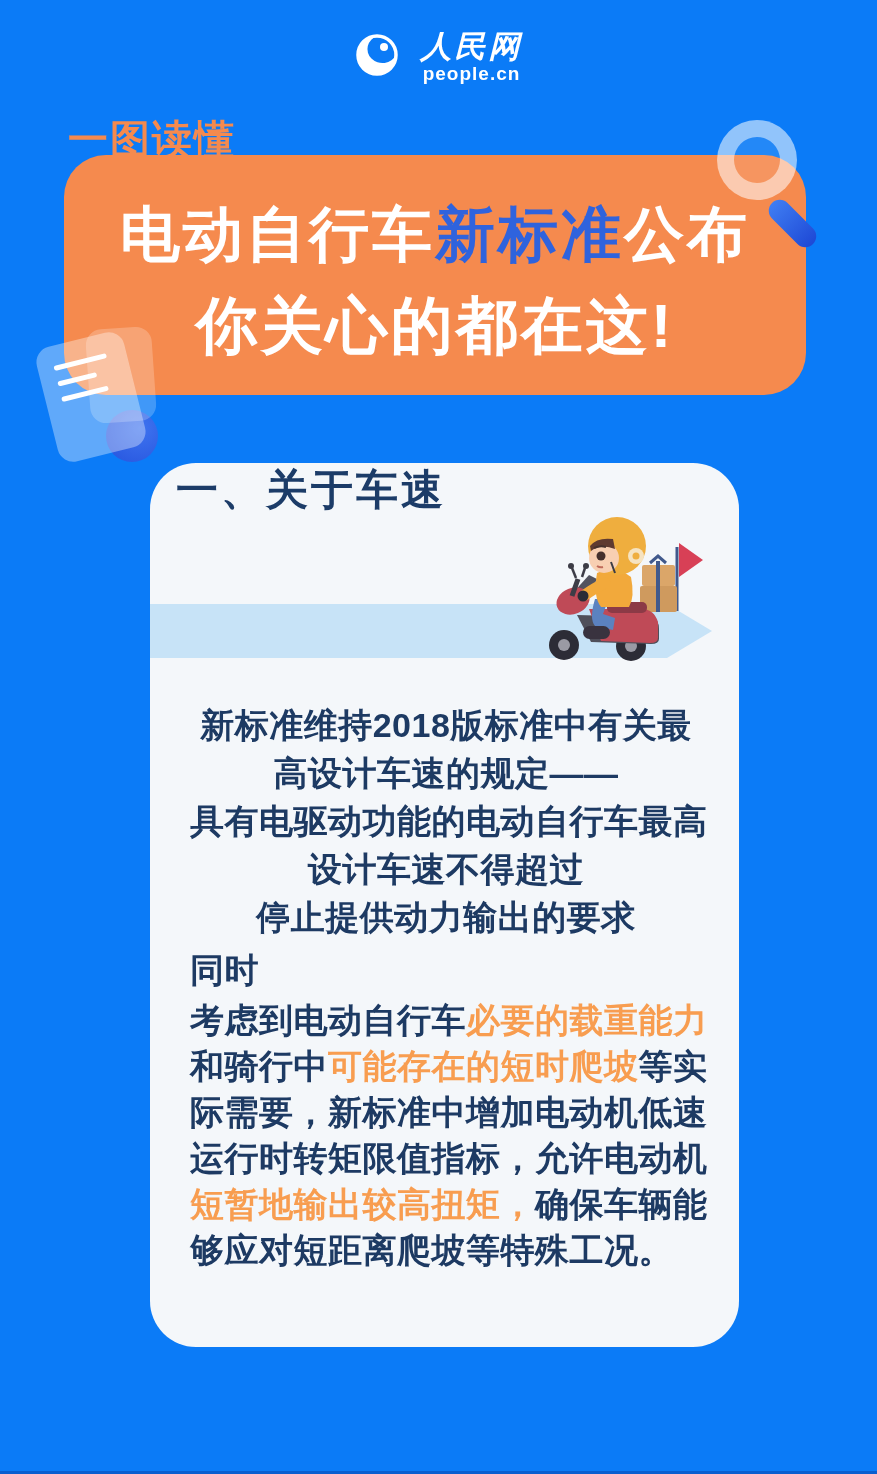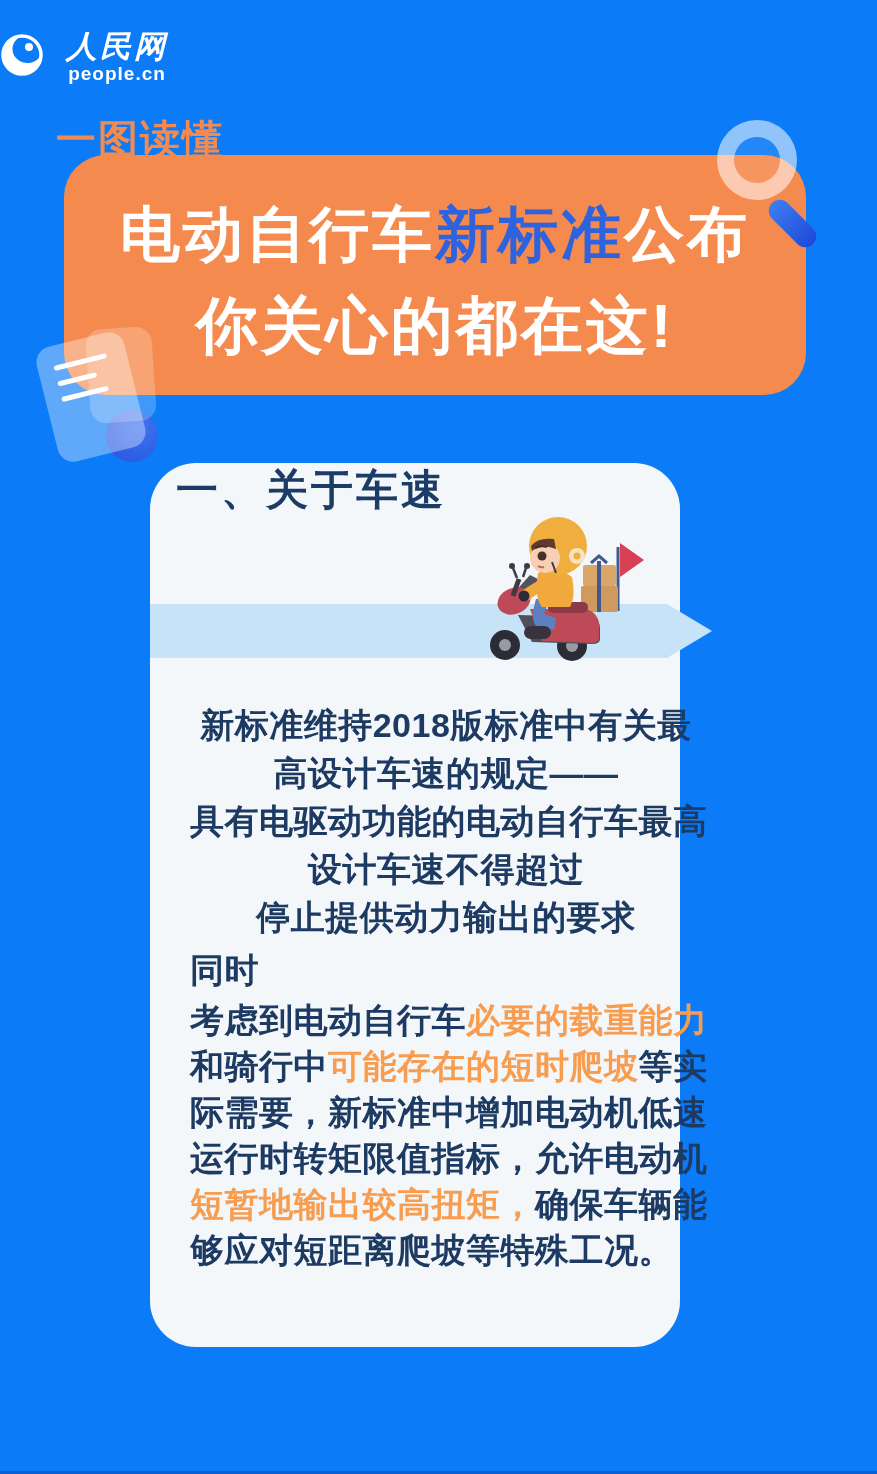--- a/index.html
+++ b/index.html
@@ -1,30 +1,30 @@
 <!DOCTYPE html>
 <html style="--background: #0b7bf7; --banner: #f58a4e; --accent_blue: #2f63dd; --navy: #1d3a63; --highlight_orange: #f89d50; --band: #c7e3f7; --card: #f4f7fa;"><head>
 <meta charset="utf-8">
 <style>
   html,body{margin:0;padding:0;}
   body{width:877px;height:1474px;background:var(--background,#0b7bf7);position:relative;
        font-family:"Liberation Sans","DejaVu Sans",sans-serif;overflow:hidden;}
   .page{position:absolute;inset:0;}
 
   
-  .logo{position:absolute;top:30px;left:0;right:0;display:flex;justify-content:flex-start;
+  .logo{position:absolute;top:30px;left:0;right:0;display:flex;justify-content:center;
         align-items:flex-start;gap:22px;color:#fff;}
   .logo svg{display:block;margin-top:3px;}
   .logo-text{display:flex;flex-direction:column;align-items:center;}
   .logo-zh{font-size:31px;font-weight:bold;letter-spacing:3px;line-height:34px;
            font-family:"Liberation Serif","DejaVu Serif",serif;font-style:italic;}
   .logo-en{font-size:19px;font-weight:bold;letter-spacing:1px;line-height:16px;margin-top:2px;}
 
   
-  .kicker{position:absolute;left:56px;top:112px;font-size:40px;font-weight:900;
+  .kicker{position:absolute;left:68px;top:112px;font-size:40px;font-weight:900;
           color:var(--banner,#f58a4e);letter-spacing:2px;}
 
   
   .banner{position:absolute;left:64px;top:155px;width:742px;height:240px;
           background:var(--banner,#f58a4e);border-radius:42px;z-index:1;
           display:flex;flex-direction:column;justify-content:center;align-items:center;}
   .banner-line1{font-size:60px;font-weight:900;letter-spacing:3px;line-height:72px;
                 text-align:center;margin-top:11px;}
   .banner-line1 .rich-line{display:inline;}
   .banner-line2{font-size:62px;font-weight:900;letter-spacing:3px;line-height:74px;
@@ -45,21 +45,21 @@
   .doc-front{left:46px;top:338px;width:90px;height:118px;background:rgba(255,255,255,0.35);
              transform:rotate(-14deg);z-index:3;padding-top:20px;box-sizing:border-box;}
   .doc-front i{display:block;height:5px;border-radius:3px;background:#fff;margin:0 0 11px 16px;}
   .doc-front i:nth-child(1){width:54px;}
   .doc-front i:nth-child(2){width:40px;}
   .doc-front i:nth-child(3){width:48px;}
   .deco-circle{position:absolute;left:106px;top:410px;width:52px;height:52px;border-radius:50%;
                background:radial-gradient(circle at 65% 35%,#3f74f0,#2553dd);z-index:1;}
 
   
-  .card{position:absolute;left:150px;top:463px;width:530px;height:884px;
+  .card{position:absolute;left:150px;top:463px;width:589px;height:884px;
         background:var(--card,#f4f7fa);border-radius:46px;z-index:4;}
   .band{position:absolute;left:0;top:141px;width:562px;height:54px;
         background:var(--band,#c7e3f7);
         clip-path:polygon(0 0,calc(100% - 45px) 0,100% 50%,calc(100% - 45px) 100%,0 100%);
         z-index:1;}
   .section-title{position:absolute;left:26px;top:0;line-height:54px;font-size:42px;
                  font-weight:900;color:#1c3c68;letter-spacing:3px;white-space:nowrap;}
   .scooter{position:absolute;right:18px;top:36px;z-index:2;}
 
   

